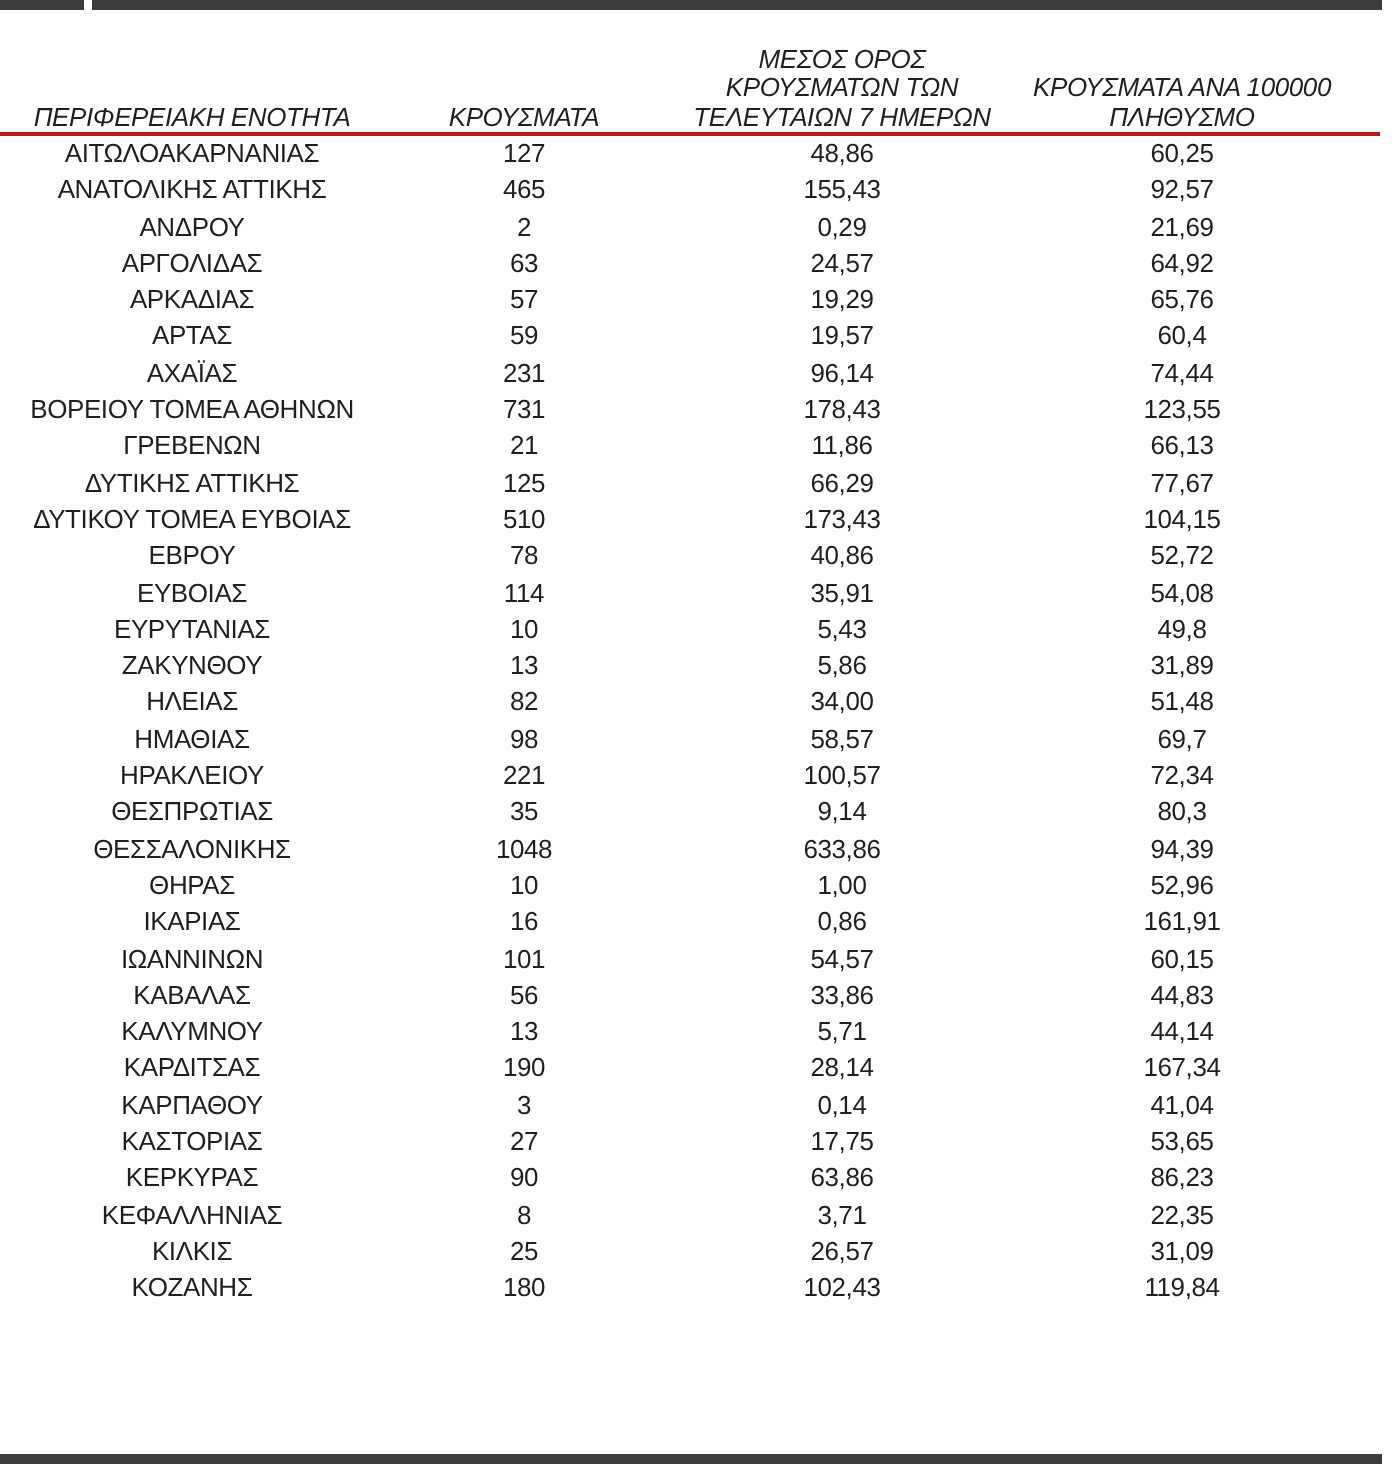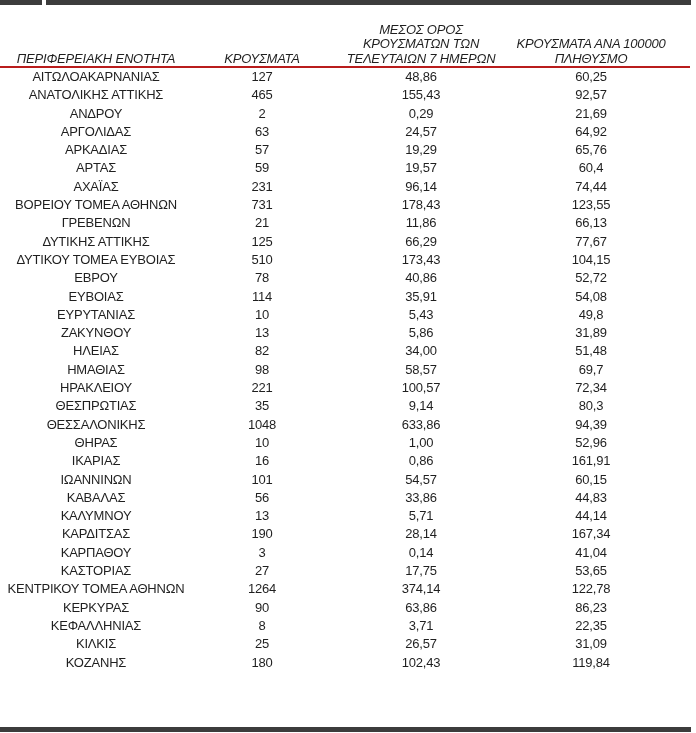--- a/index.html
+++ b/index.html
@@ -296,26 +296,20 @@
     <td class="c4pad">41,04</td>
   </tr>
 
   <tr>
     <td>ΚΑΣΤΟΡΙΑΣ</td>
     <td>27</td>
     <td>17,75</td>
     <td class="c4pad">53,65</td>
   </tr>
 
-  <tr>
-    <td>ΚΕΝΤΡΙΚΟΥ ΤΟΜΕΑ ΑΘΗΝΩΝ</td>
-    <td>1264</td>
-    <td>374,14</td>
-    <td class="c4pad">122,78</td>
-  </tr>
 
   <tr>
     <td>ΚΕΡΚΥΡΑΣ</td>
     <td>90</td>
     <td>63,86</td>
     <td class="c4pad">86,23</td>
   </tr>
 
   <tr>
     <td>ΚΕΦΑΛΛΗΝΙΑΣ</td>

